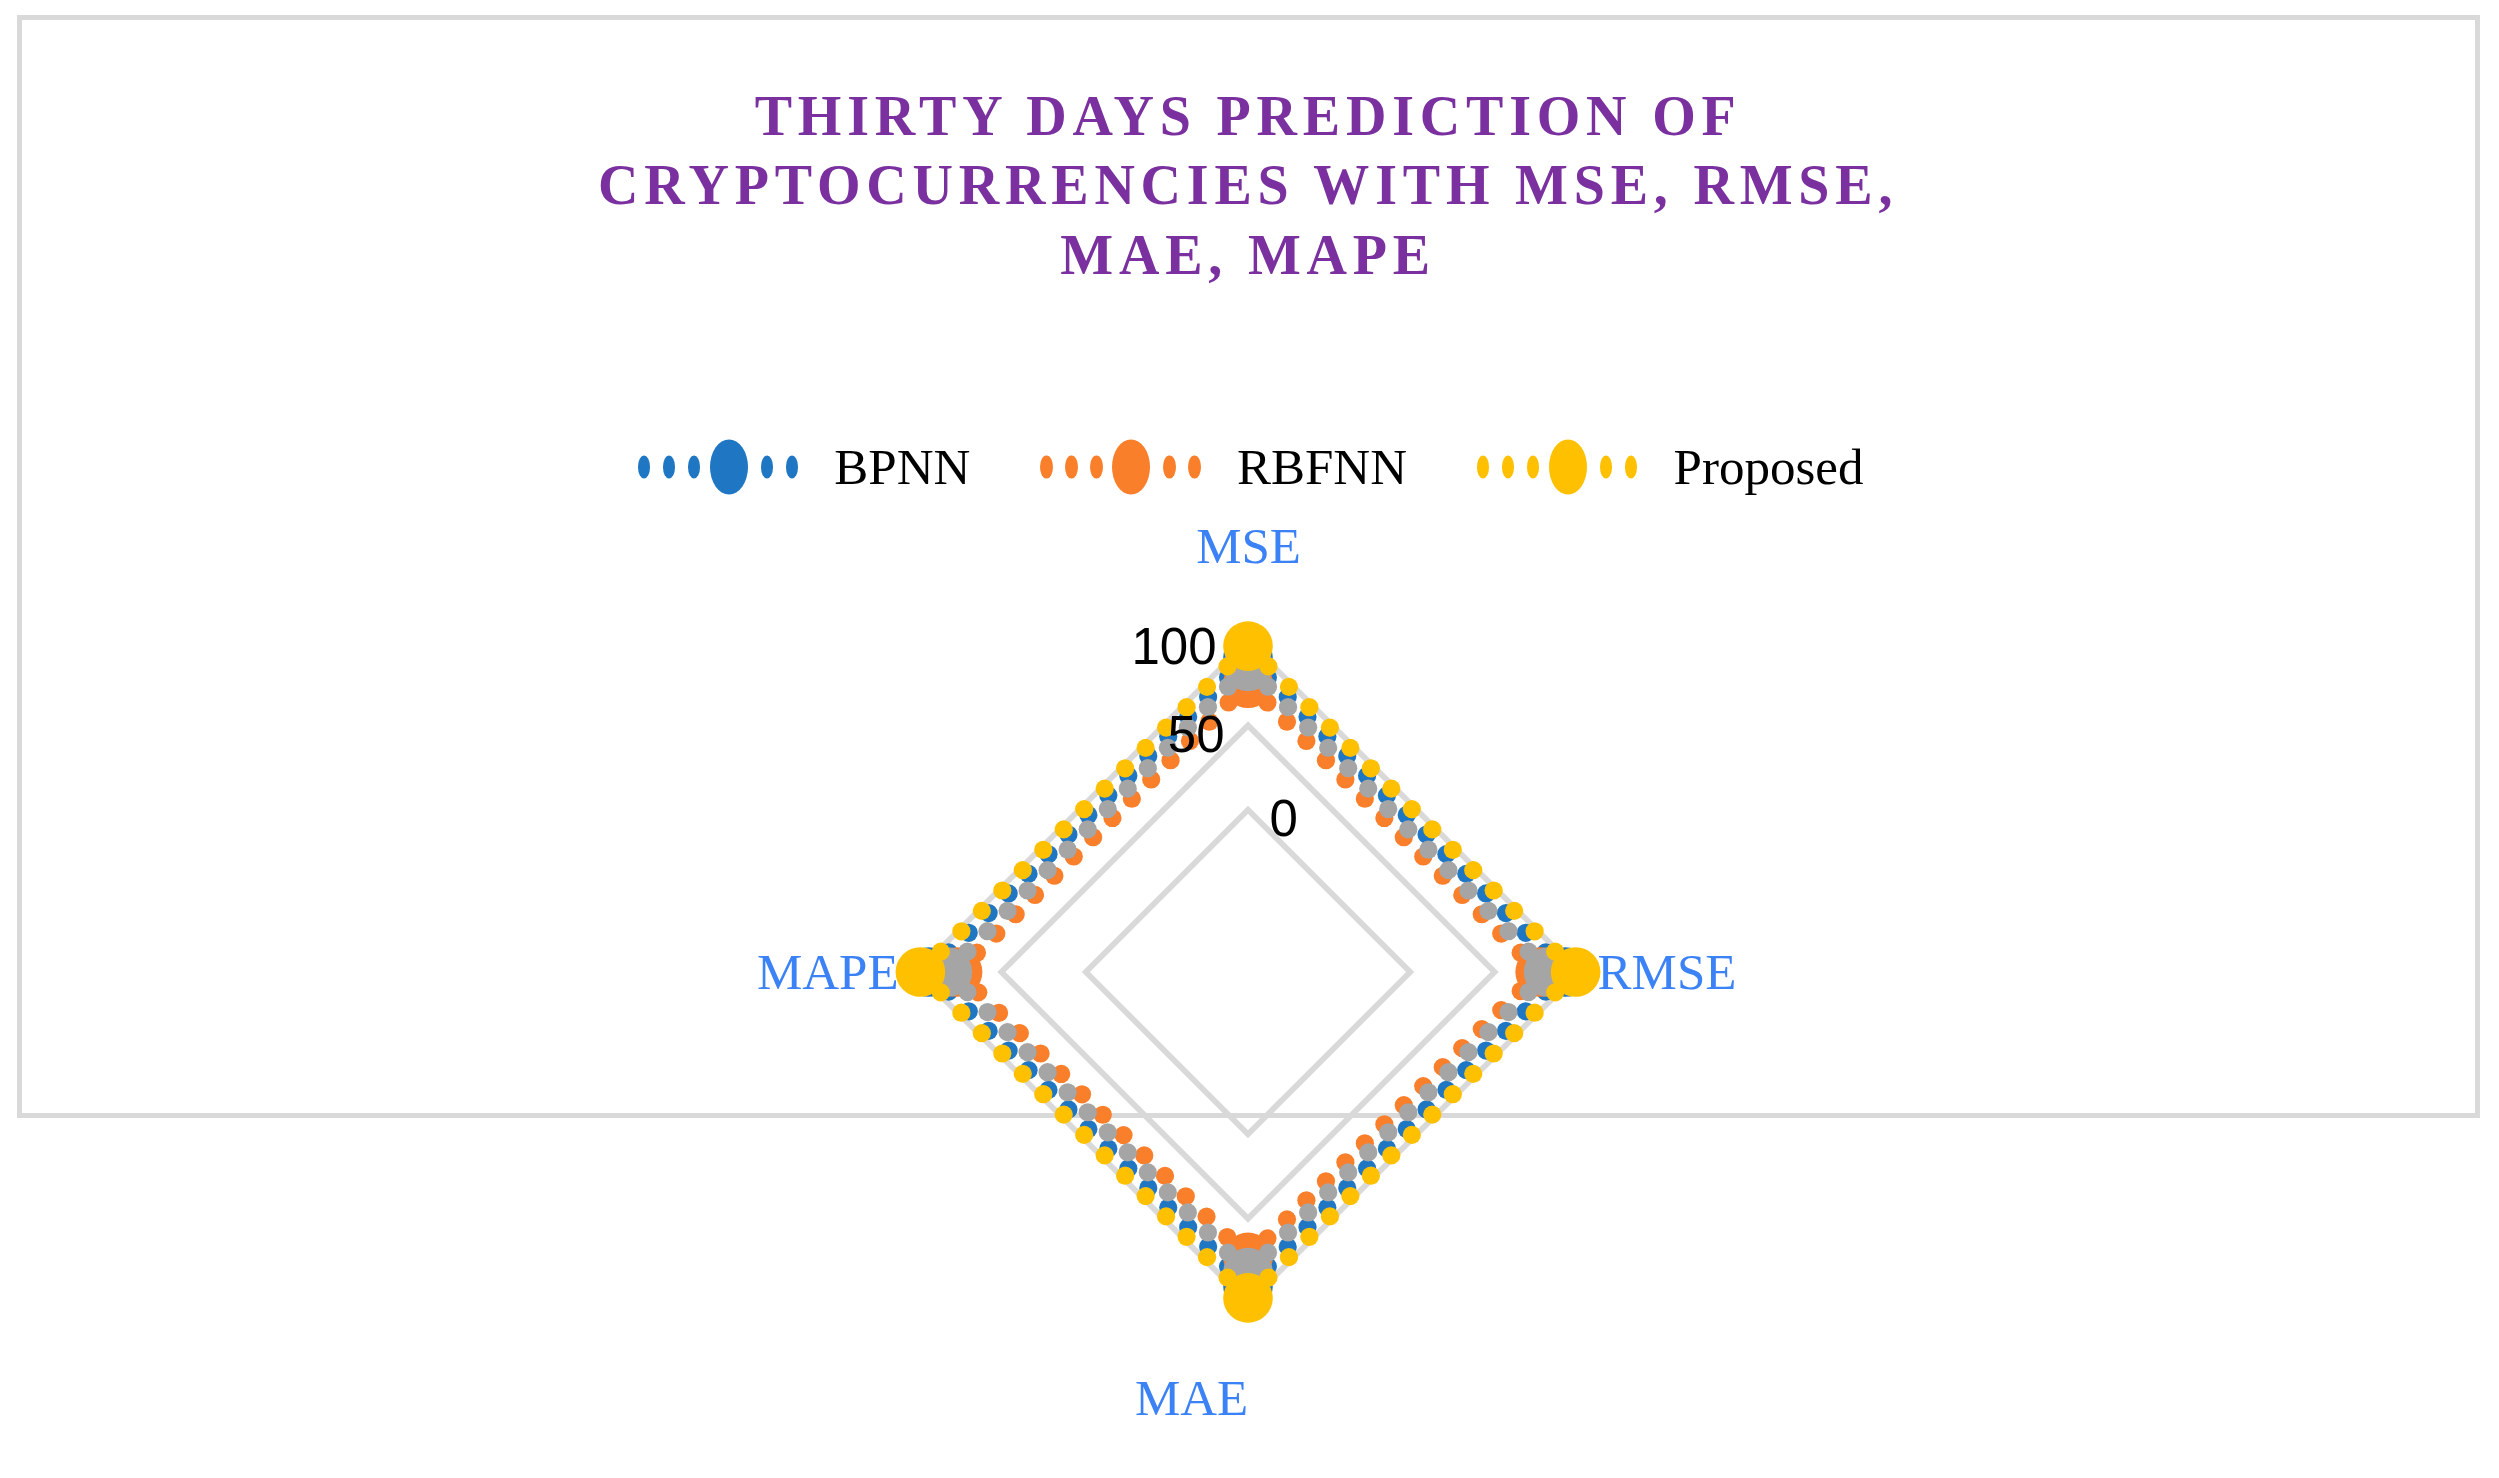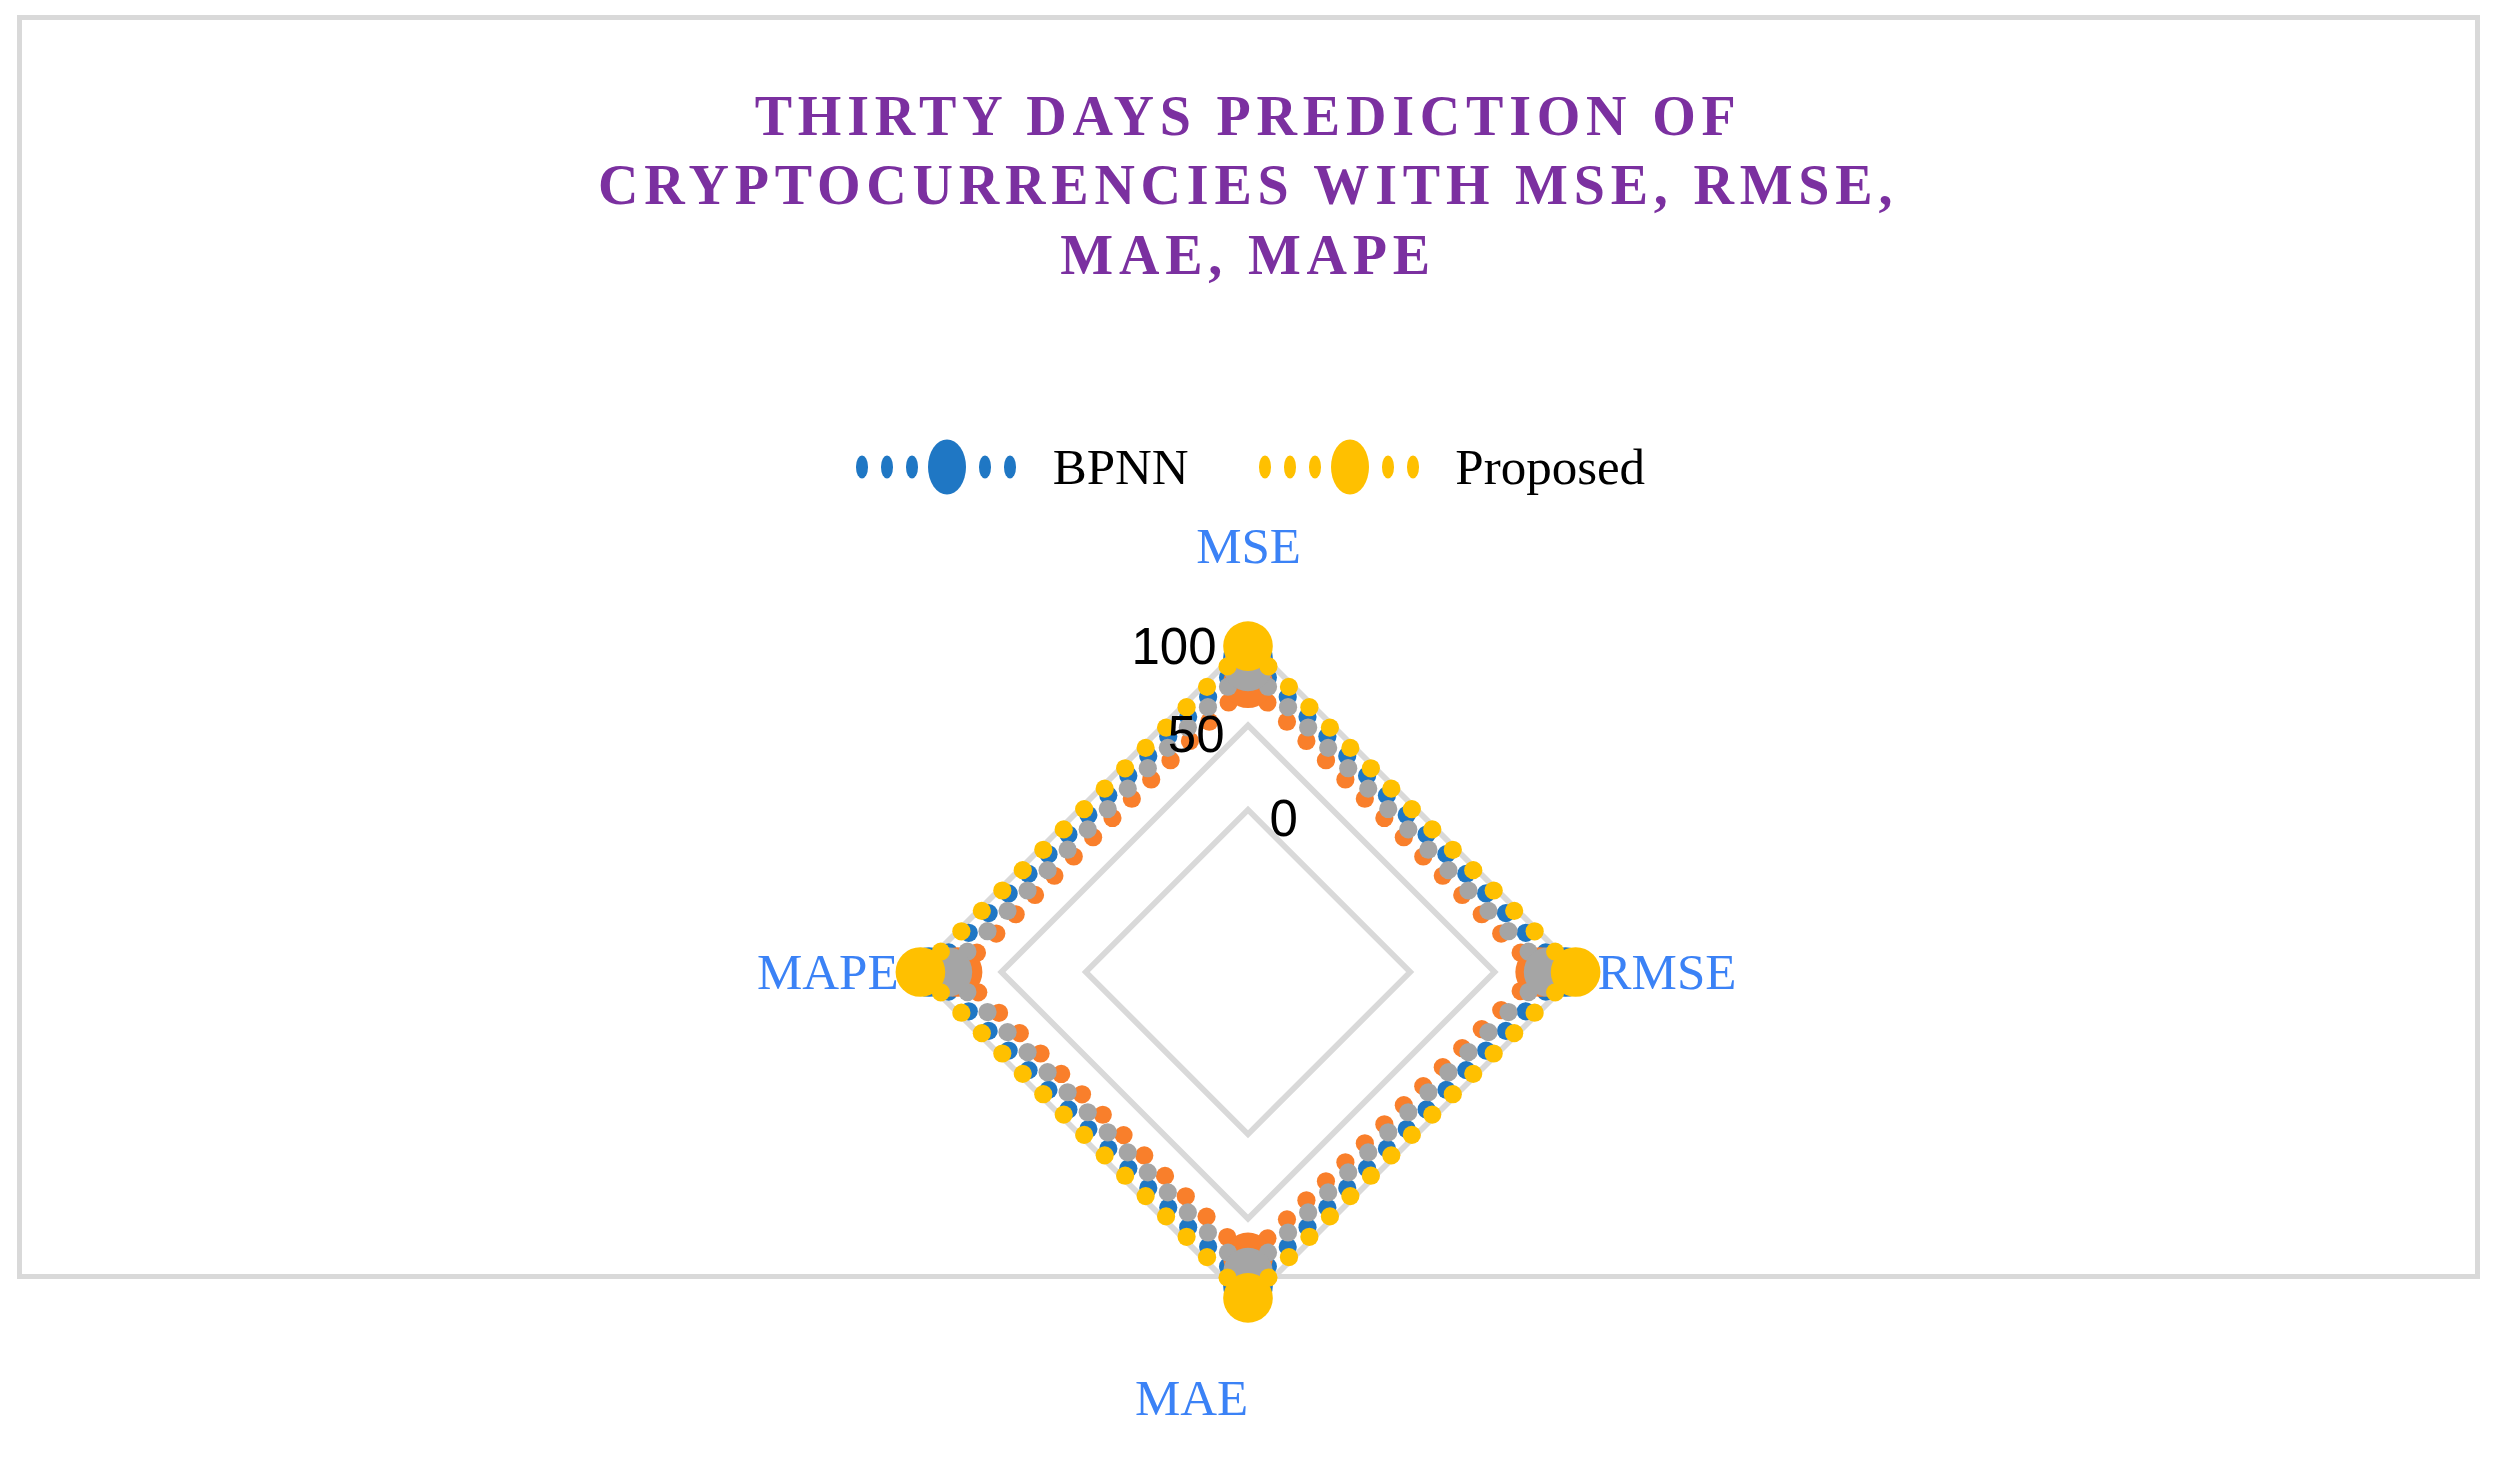--- a/index.html
+++ b/index.html
@@ -17,21 +17,21 @@
     height: 1478px;
     background: #ffffff;
     box-sizing: border-box;
     overflow: hidden;
   }
   #chart-frame {
     position: absolute;
     left: 16.6px;
     top: 15px;
     width: 2463px;
-    height: 1264px;
+    height: 1103px;
     border: 5px solid #d9d9d9;
     box-sizing: border-box;
     background: #ffffff;
   }
   
   #chart-title {
     position: absolute;
     left: 0;
     top: 62px;
     width: 100%;
@@ -134,20 +134,31 @@
         <div class="legend-item">
           <span class="legend-marker">
             <i class="d" style="left: 5px; background: rgb(31, 119, 196);"></i>
             <i class="d" style="left: 30px; background: rgb(31, 119, 196);"></i>
             <i class="d" style="left: 55px; background: rgb(31, 119, 196);"></i>
             <i class="d" style="left: 128px; background: rgb(31, 119, 196);"></i>
             <i class="d" style="left: 153px; background: rgb(31, 119, 196);"></i>
             <i class="big" style="left: 77px; background: rgb(31, 119, 196);"></i>
           </span>
           <span class="legend-label">BPNN</span>
+        </div>
+        <div class="legend-item">
+          <span class="legend-marker">
+            <i class="d" style="left: 5px; background: rgb(249, 127, 43);"></i>
+            <i class="d" style="left: 30px; background: rgb(249, 127, 43);"></i>
+            <i class="d" style="left: 55px; background: rgb(249, 127, 43);"></i>
+            <i class="d" style="left: 128px; background: rgb(249, 127, 43);"></i>
+            <i class="d" style="left: 153px; background: rgb(249, 127, 43);"></i>
+            <i class="big" style="left: 77px; background: rgb(249, 127, 43);"></i>
+          </span>
+          <span class="legend-label">RBFNN</span>
         </div>
         <div class="legend-item">
           <span class="legend-marker">
             <i class="d" style="left: 5px; background: rgb(255, 192, 0);"></i>
             <i class="d" style="left: 30px; background: rgb(255, 192, 0);"></i>
             <i class="d" style="left: 55px; background: rgb(255, 192, 0);"></i>
             <i class="d" style="left: 128px; background: rgb(255, 192, 0);"></i>
             <i class="d" style="left: 153px; background: rgb(255, 192, 0);"></i>
             <i class="big" style="left: 77px; background: rgb(255, 192, 0);"></i>
           </span>

